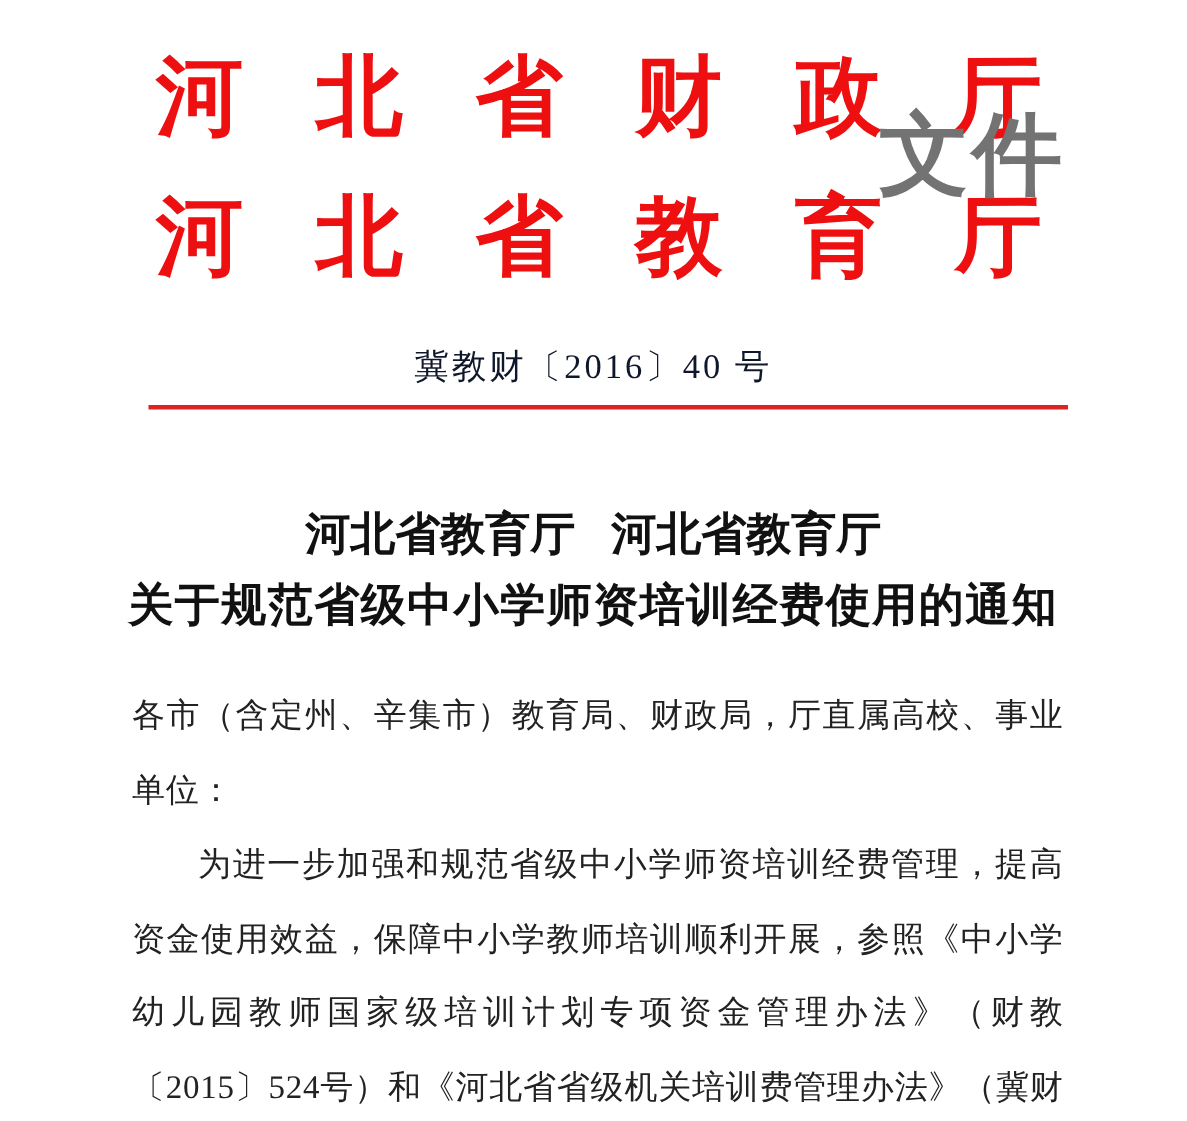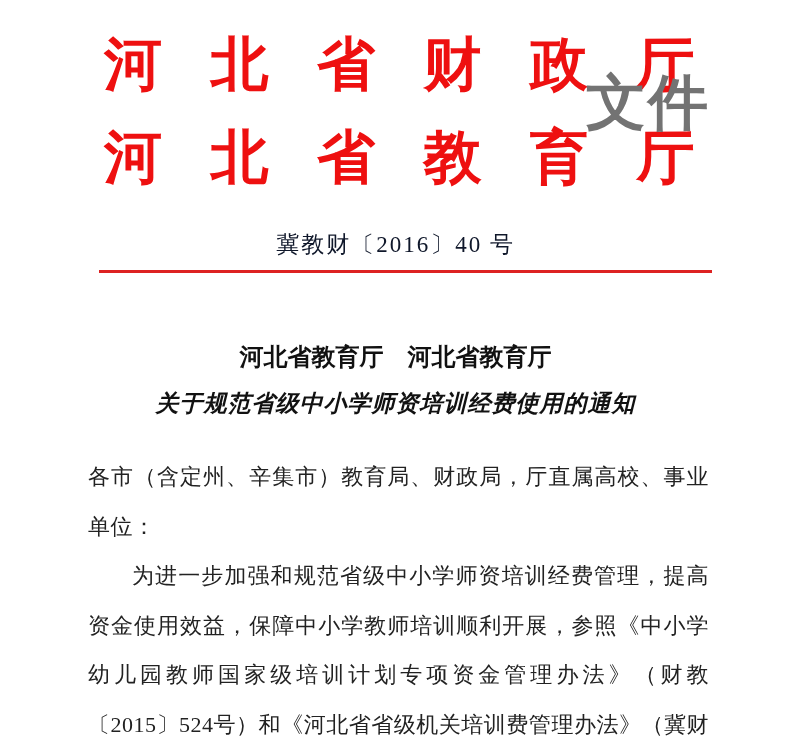--- a/index.html
+++ b/index.html
@@ -74,30 +74,29 @@
     left: 0;
     width: 100%;
     text-align: center;
     color: #111111;
     font-weight: bold;
   }
   .title-line1 {
     display: flex;
     justify-content: center;
     column-gap: 24px;
-    font-size: 24px;
+    font-size: 30px;
     line-height: 46px;
     white-space: nowrap;
   }
   .title-line2 {
-    font-size: 23px;
+    font-size: 30px;
     line-height: 48px;
     letter-spacing: 1px;
     white-space: nowrap;
-    font-style: italic;
   }
 
   
   .body-text {
     position: absolute;
     top: 452px;
     left: 88px;
     width: 621px;
     font-size: 22px;
     line-height: 49.5px;

